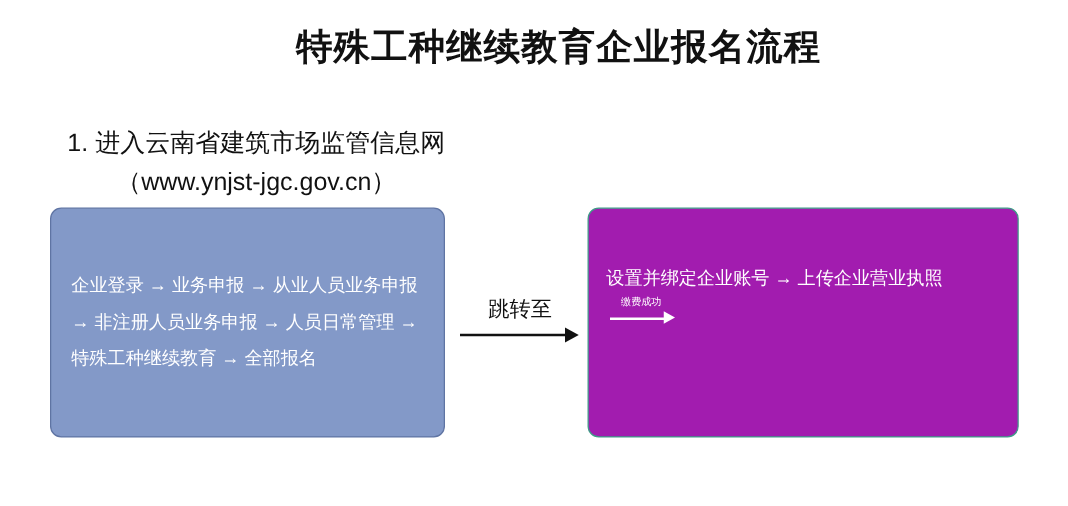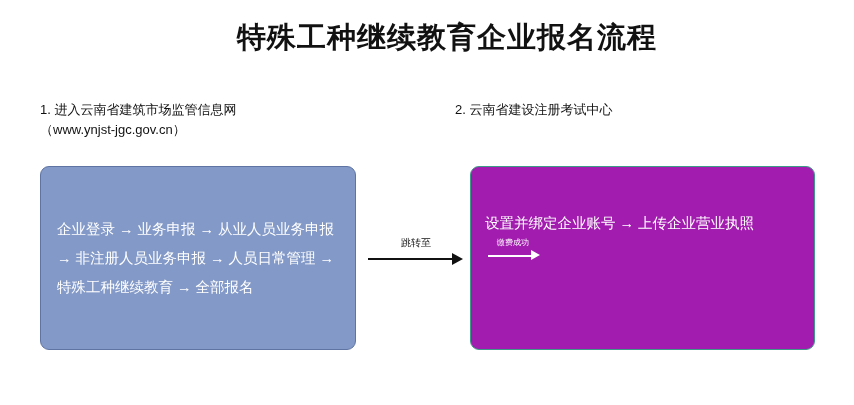--- a/index.html
+++ b/index.html
@@ -22,22 +22,22 @@
     width: 854px;
     text-align: center;
     font-size: 29px;
     font-weight: bold;
     letter-spacing: 1px;
     color: #111111;
     padding-left: 20px;
   }
   .caption {
     position: absolute;
-    text-align: left;
-    font-size: 13px;
+    text-align: center;
+    font-size: 20px;
     line-height: 1.55;
     color: #111111;
   }
   #caption-left {
     top: 100px;
     left: 40px;
     width: 330px;
   }
   #caption-right {
     top: 100px;
@@ -90,21 +90,21 @@
   }
   
   #jump {
     position: absolute;
     top: 236px;
     left: 364px;
     width: 104px;
     text-align: center;
   }
   #jump-label {
-    font-size: 10px;
+    font-size: 17px;
     color: #111111;
     display: block;
     margin-bottom: 3px;
   }
   #jump-arrow {
     display: block;
     position: relative;
     height: 12px;
   }
   #jump-arrow .shaft {
@@ -168,21 +168,20 @@
 <body>
 
 <div id="title">特殊工种继续教育企业报名流程</div>
 
 <div class="caption" id="caption-left">
   <span>1. 进入云南省建筑市场监管信息网</span>
   <span class="line2">（www.ynjst-jgc.gov.cn）</span>
 </div>
 
 <div class="caption" id="caption-right">
-  <span>2. 云南省建设注册考试中心</span>
 </div>
 
 <div class="box" id="box-left">
   <div class="box-text">
     <span class="flow-line">企业登录 → 业务申报 → 从业人员业务申报</span>
     <span class="flow-line">→ 非注册人员业务申报 → 人员日常管理 →</span>
     <span class="flow-line">特殊工种继续教育 → 全部报名</span>
   </div>
 </div>
 

